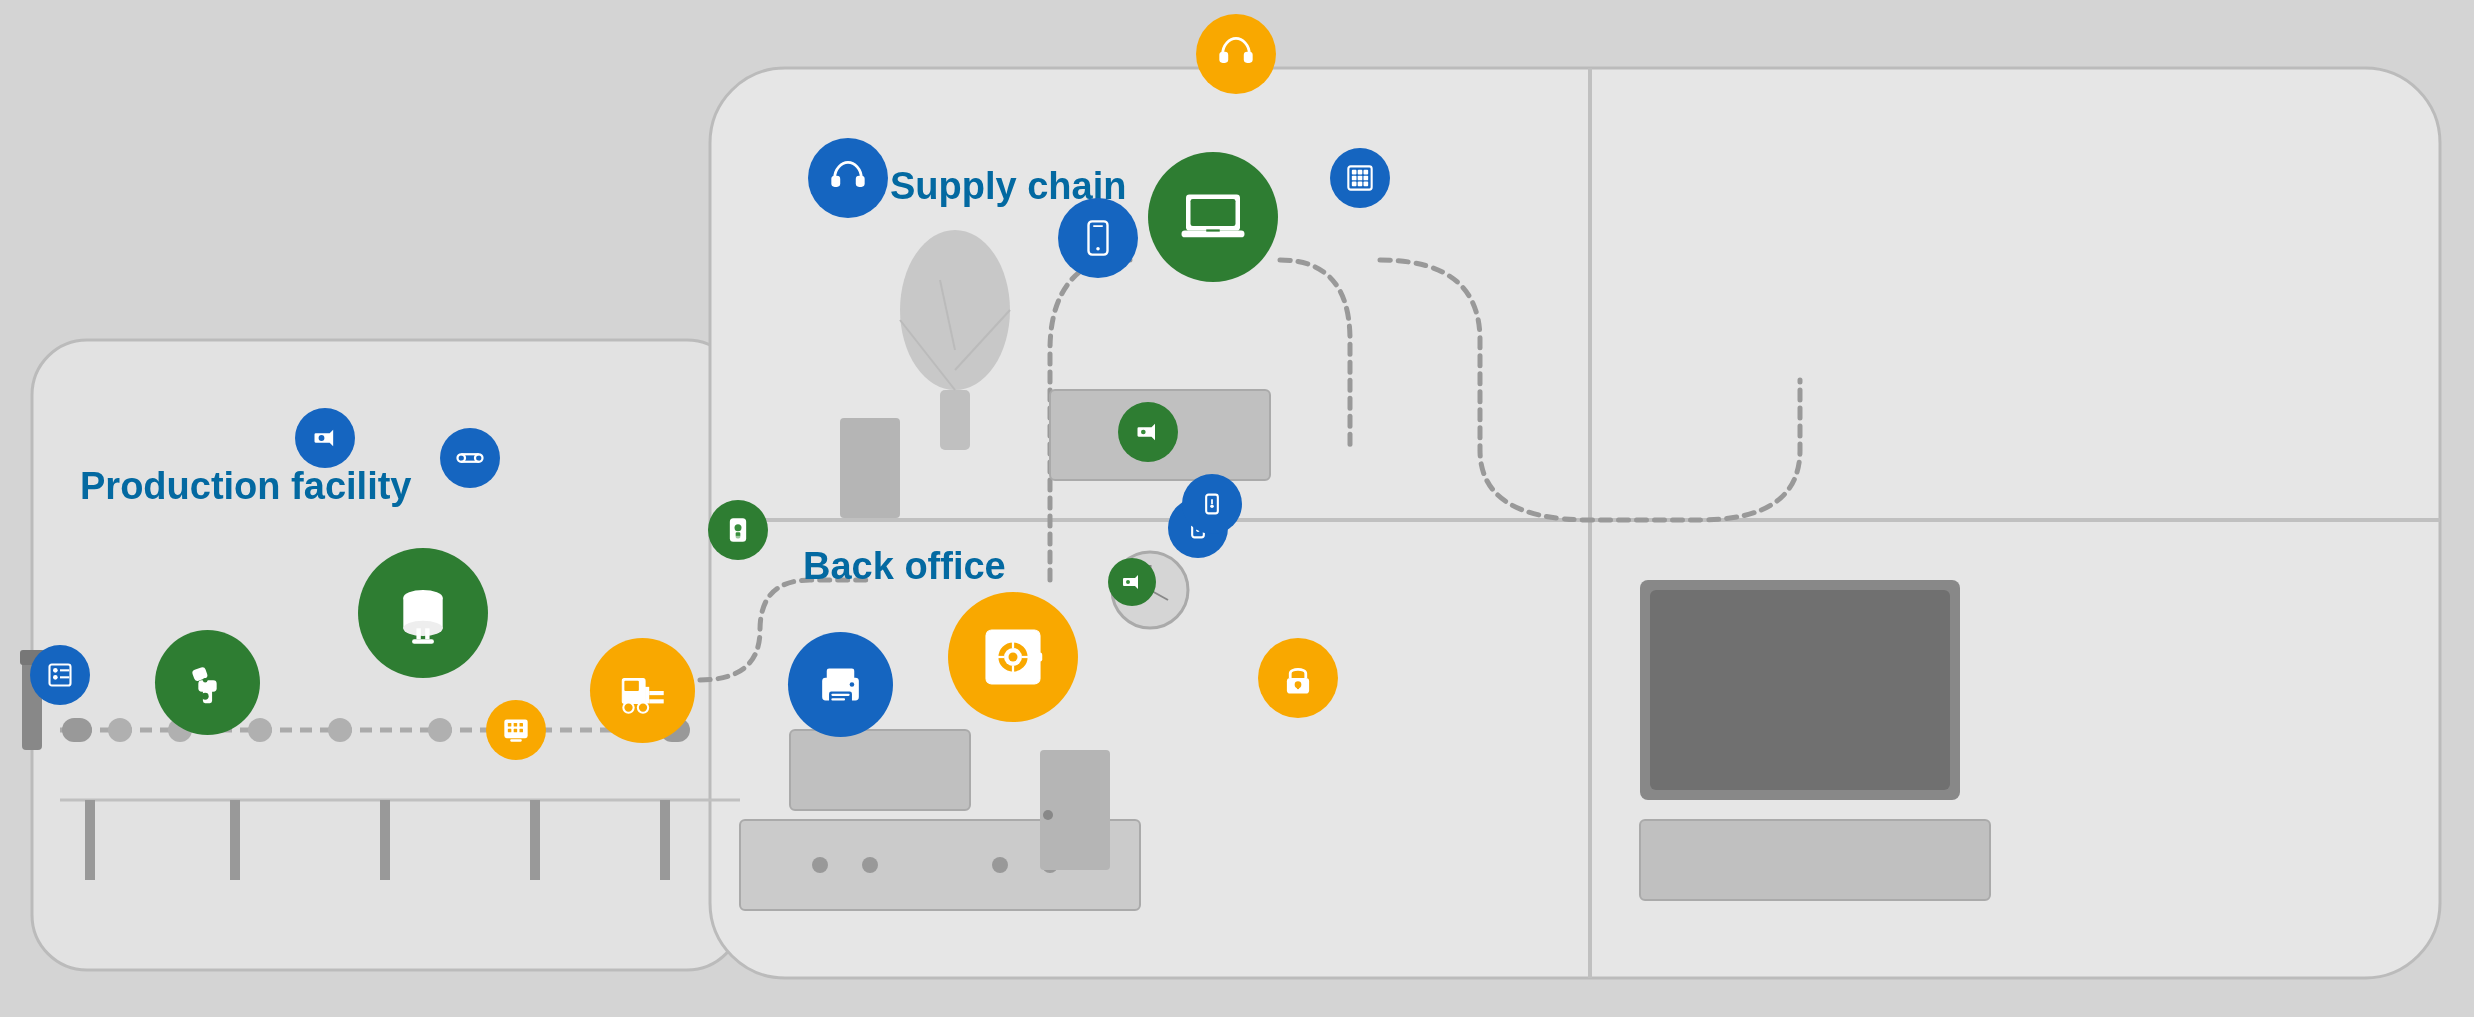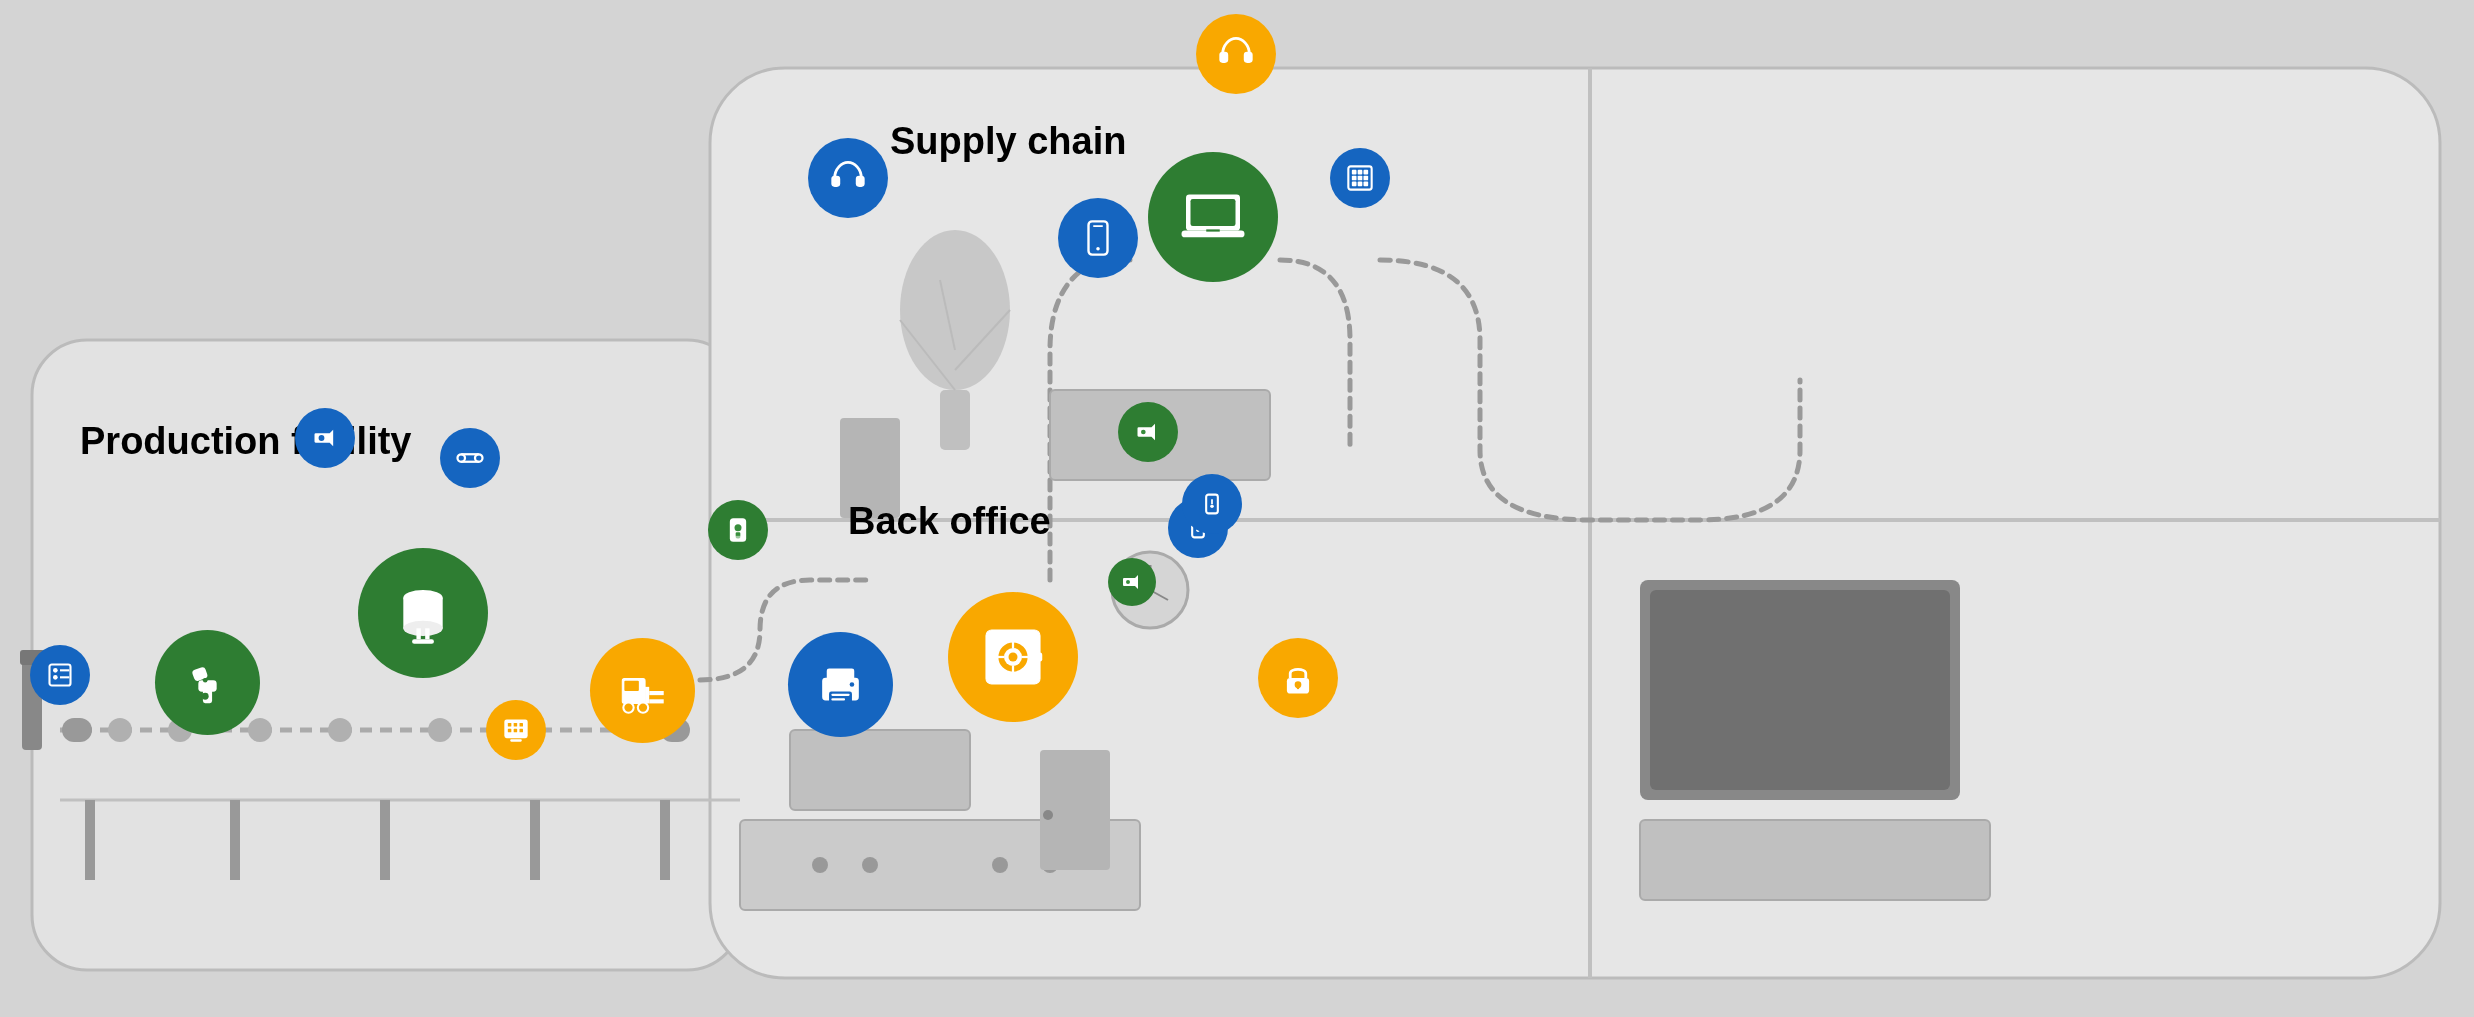--- a/index.html
+++ b/index.html
@@ -36,21 +36,22 @@
     .sz-xl { width: 130px; height: 130px; font-size: 52px; }
     .sz-lg { width: 105px; height: 105px; font-size: 42px; }
     .sz-md { width: 80px; height: 80px; font-size: 32px; }
     .sz-sm { width: 60px; height: 60px; font-size: 24px; }
     .sz-xs { width: 48px; height: 48px; font-size: 20px; }
 
     .label-text {
       position: absolute;
       font-size: 38px;
       font-weight: 700;
-      color: #000000;
+      color: #0369a1;
+      margin-top: 45px;
     }
 
     
     .path-svg {
       position: absolute;
       top: 0;
       left: 0;
       width: 2474px;
       height: 1017px;
       pointer-events: none;
@@ -130,21 +131,21 @@
 
     <rect x="1040" y="750" width="70" height="120" rx="4" fill="#b5b5b5"></rect>
     <circle cx="1048" cy="815" r="5" fill="#888"></circle>
 
     <rect x="840" y="418" width="60" height="100" rx="4" fill="#b5b5b5"></rect>
 
   </svg>
 
   <div class="label-text" style="left: 80px; top: 420px;">Production facility</div>
 
-  <div class="label-text" style="left: 848px; top: 500px; text-align: right;">Back office</div>
+  <div class="label-text" style="left: 803px; top: 500px; text-align: right;">Back office</div>
 
   <div class="label-text" style="left: 890px; top: 120px;">Supply chain</div>
 
   <div class="icon-circle blue sz-sm" style="left: 30px; top: 645px;" title="Control panel">
     <svg width="28" height="28" viewBox="0 0 24 24" fill="none" stroke="white" stroke-width="1.8">
       <rect x="3" y="3" width="18" height="18" rx="2" stroke="white" fill="none"></rect>
       <circle cx="8" cy="8" r="2" fill="white" stroke="none"></circle>
       <circle cx="8" cy="14" r="2" fill="white" stroke="none"></circle>
       <line x1="12" y1="8" x2="20" y2="8" stroke="white"></line>
       <line x1="12" y1="14" x2="20" y2="14" stroke="white"></line>

